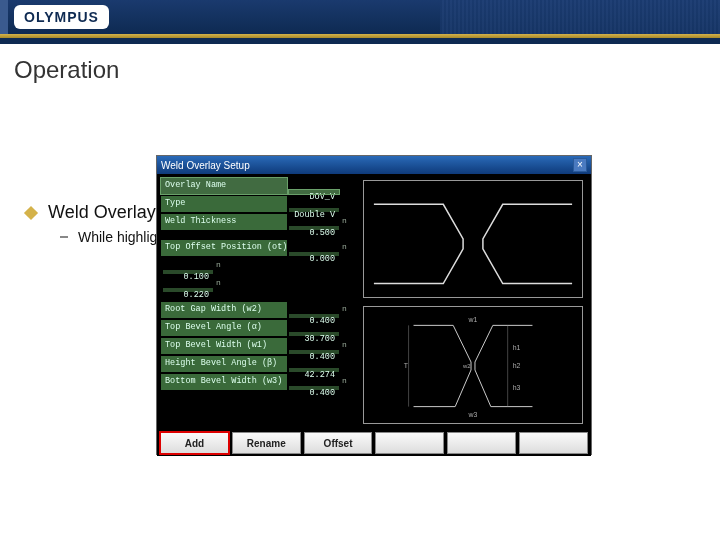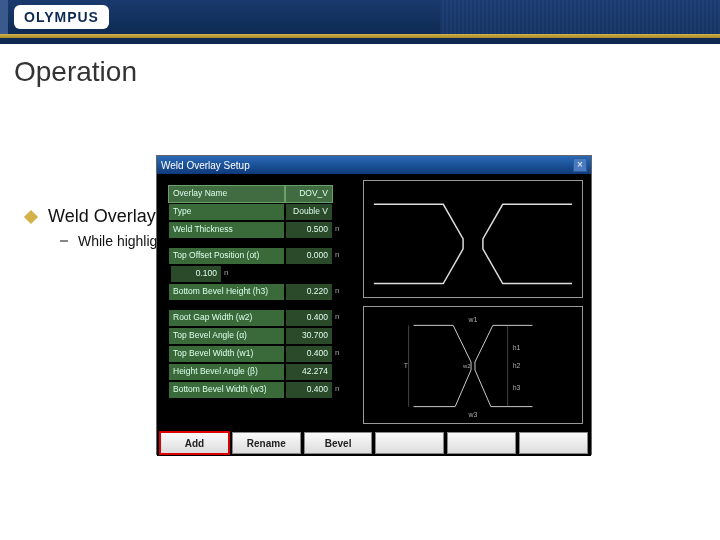--- a/index.html
+++ b/index.html
@@ -47,21 +47,21 @@
   }
   .gold-bar {
     height: 4px;
     background: linear-gradient(to bottom, #d4b24a, #a88a2a);
   }
   .navy-bar {
     height: 6px;
     background: #0e2a52;
   }
   .page-title {
-    font-size: 28px;
+    font-size: 24px;
     color: #333;
     margin: 12px 0 8px 14px;
   }
   .bullet-row {
     display: flex;
     align-items: center;
     margin-left: 26px;
     margin-top: 118px;
     font-size: 18px;
     color: #111;
@@ -112,21 +112,22 @@
     font-size: 10px;
     line-height: 12px;
     text-align: center;
   }
   .dlg-body {
     display: flex;
     height: 256px;
   }
   .param-col {
     width: 200px;
-    padding: 12px;
+    padding: 4px;
+    font-family: Liberation Mono, monospace;
   }
   .param-row {
     display: flex;
     height: 16px;
     margin-bottom: 2px;
   }
   .param-name {
     width: 126px;
     background: #3a6a3a;
     color: #dfe;
@@ -136,20 +137,21 @@
     white-space: nowrap;
   }
   .param-val {
     width: 50px;
     background: #2a4a2a;
     color: #dfe;
     font-size: 8.5px;
     padding: 2px 4px;
     text-align: right;
     margin-left: 2px;
+    margin-top: 12px;
   }
   .param-unit {
     width: 14px;
     color: #9a9;
     font-size: 8px;
     padding: 2px 0 0 3px;
   }
   .param-sel .param-name,
   .param-sel .param-val {
     background: #416b41;
@@ -235,21 +237,20 @@
         <div class="param-row">
           <div class="param-name">Top Offset Position (ot)</div>
           <div class="param-val">0.000</div>
           <div class="param-unit">n</div>
         </div>
         <div class="param-row">
           <div class="param-val">0.100</div>
           <div class="param-unit">n</div>
         </div>
         <div class="param-row">
-          <div class="param-name">Bottom Bevel Height (h3)</div>
           <div class="param-val">0.220</div>
           <div class="param-unit">n</div>
         </div>
         <div class="param-gap"></div>
         <div class="param-row">
           <div class="param-name">Root Gap Width (w2)</div>
           <div class="param-val">0.400</div>
           <div class="param-unit">n</div>
         </div>
         <div class="param-row">
@@ -293,18 +294,18 @@
           <text x="110" y="107" fill="#aaa" font-size="7" text-anchor="middle">w3</text>
           <line x1="45" y1="15" x2="45" y2="97" stroke="#888" stroke-width="0.5"></line>
           <line x1="145" y1="15" x2="145" y2="97" stroke="#888" stroke-width="0.5"></line>
         </svg>
       </div>
     </div>
   </div>
   <div class="dlg-buttons" id="dlg-buttons">
       <div class="dlg-btn add">Add</div>
       <div class="dlg-btn">Rename</div>
-      <div class="dlg-btn">Bevel</div>
+      <div class="dlg-btn">Offset</div>
       <div class="dlg-btn"></div>
       <div class="dlg-btn"></div>
       <div class="dlg-btn"></div>
     </div>
 </div>
 
 </body></html>

